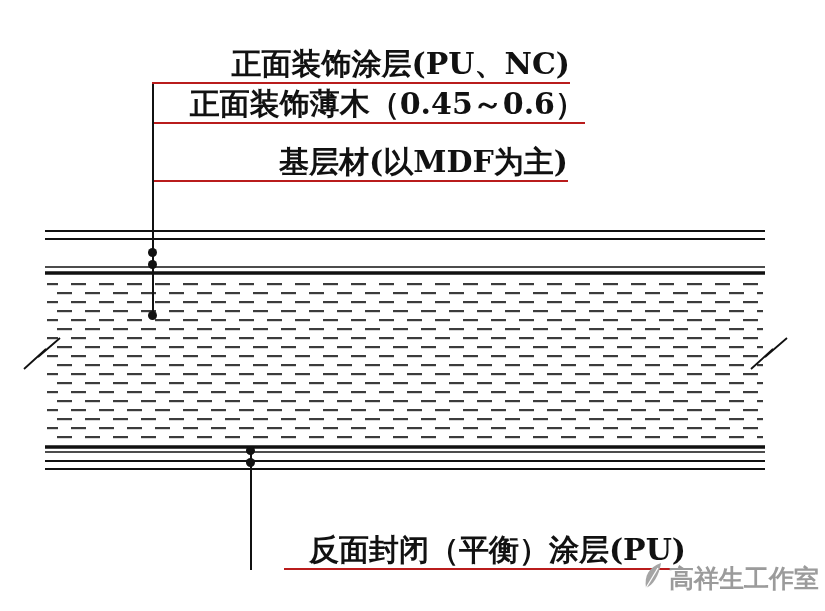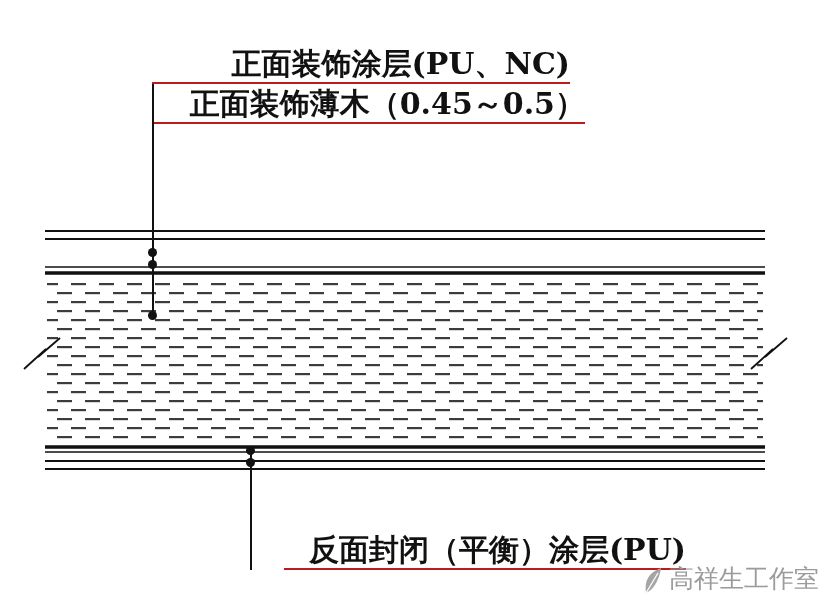--- a/index.html
+++ b/index.html
@@ -34,25 +34,25 @@
   }
   #section-svg{
     position:absolute;
     left:0;top:0;
   }
   #watermark{
     position:absolute;
     right:6px;
     bottom:16px;
     display:flex;
-    align-items:flex-end;
+    align-items:flex-start;
     gap:4px;
     color:#9b9b9b;
     font-size:25px;
-    font-weight:400;
+    font-weight:700;
   }
 </style>
 </head>
 <body>
 
 <div id="canvas">
 
   <svg id="section-svg" width="825" height="611" viewBox="0 0 825 611">
     <defs>
       <pattern id="hatch" width="28" height="18" patternUnits="userSpaceOnUse">
@@ -76,21 +76,22 @@
       <line x1="45" y1="452" x2="765" y2="452" stroke-width="1.5"></line>
       <line x1="45" y1="461" x2="765" y2="461" stroke-width="2"></line>
       <line x1="45" y1="469" x2="765" y2="469" stroke-width="2"></line>
     </g>
 
     <polyline points="24,369 46,349 38,357 60,338" fill="none" stroke="#111111" stroke-width="1.8"></polyline>
     <polyline points="751,369 773,349 765,357 787,338" fill="none" stroke="#111111" stroke-width="1.8"></polyline>
   </svg>
 
   <div class="lbl" style="left:152px;top:46px;width:418px;">正面装饰涂层(PU、NC)</div>
-  <div class="lbl" style="left:152px;top:86px;width:433px;">正面装饰薄木（0.45～0.5）</div>
+  <div class="lbl" style="left:152px;top:86px;width:433px;">正面装饰薄木（0.45～0.6）</div>
+  <div class="lbl" style="left:152px;top:144px;width:416px;">基层材(以MDF为主)</div>
 
   <div class="lbl" style="left:248px;top:532px;width:402px;margin-left:36px;">反面封闭（平衡）涂层(PU)</div>
 
   <div class="vline" style="left:152px;top:84px;height:232px;"></div>
   <div class="vline" style="left:250px;top:448px;height:122px;"></div>
 
   <div class="dot" style="left:148px;top:248px;"></div>
   <div class="dot" style="left:148px;top:260px;"></div>
   <div class="dot" style="left:148px;top:311px;"></div>
   <div class="dot" style="left:246px;top:446px;"></div>

